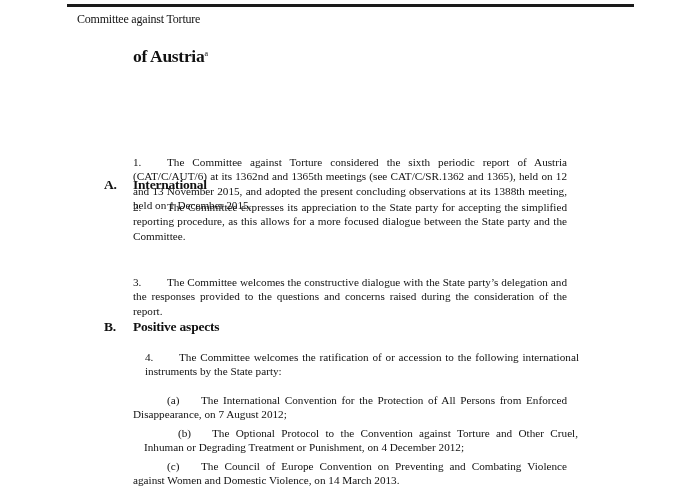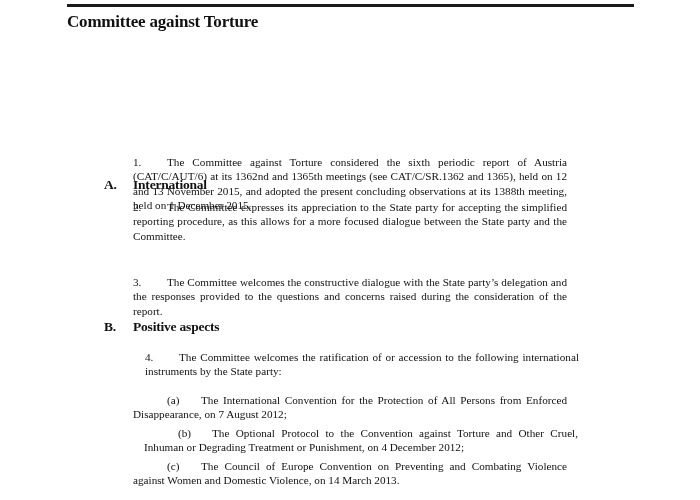--- a/index.html
+++ b/index.html
@@ -18,24 +18,24 @@
   .top-rule {
     position: absolute;
     left: 67px;
     top: 4px;
     width: 567px;
     height: 3px;
     background: #1a1a1a;
   }
   .committee-name {
     position: absolute;
-    left: 67px;
+    left: 77px;
     top: 12px;
-    font-size: 17px;
-    font-weight: bold;
+    font-size: 12px;
+    font-weight: normal;
     letter-spacing: -0.2px;
   }
   .doc-title {
     position: absolute;
     left: 133px;
     top: 42px;
     width: 420px;
     font-size: 17.5px;
     font-weight: bold;
     line-height: 24px;
@@ -76,20 +76,21 @@
   }
 </style>
 </head>
 <body>
 
 <div class="top-rule"></div>
 
 <div class="committee-name">Committee against Torture</div>
 
 <div class="doc-title">
+  <div><span>of Austria</span><sup>a</sup></div>
 </div>
 
 <div class="para" style="top:107px;margin-top:48px;">
   <span class="num">1.</span><span>The Committee against Torture considered the sixth periodic report of Austria (CAT/C/AUT/6) at its 1362nd and 1365th meetings (see CAT/C/SR.1362 and 1365), held on 12 and 13 November 2015, and adopted the present concluding observations at its 1388th meeting, held on 1 December 2015.</span>
 </div>
 
 <div class="heading" style="left:133px; top:177px;">
   <span class="letter">A.</span>
   <span>International</span>
 </div>

